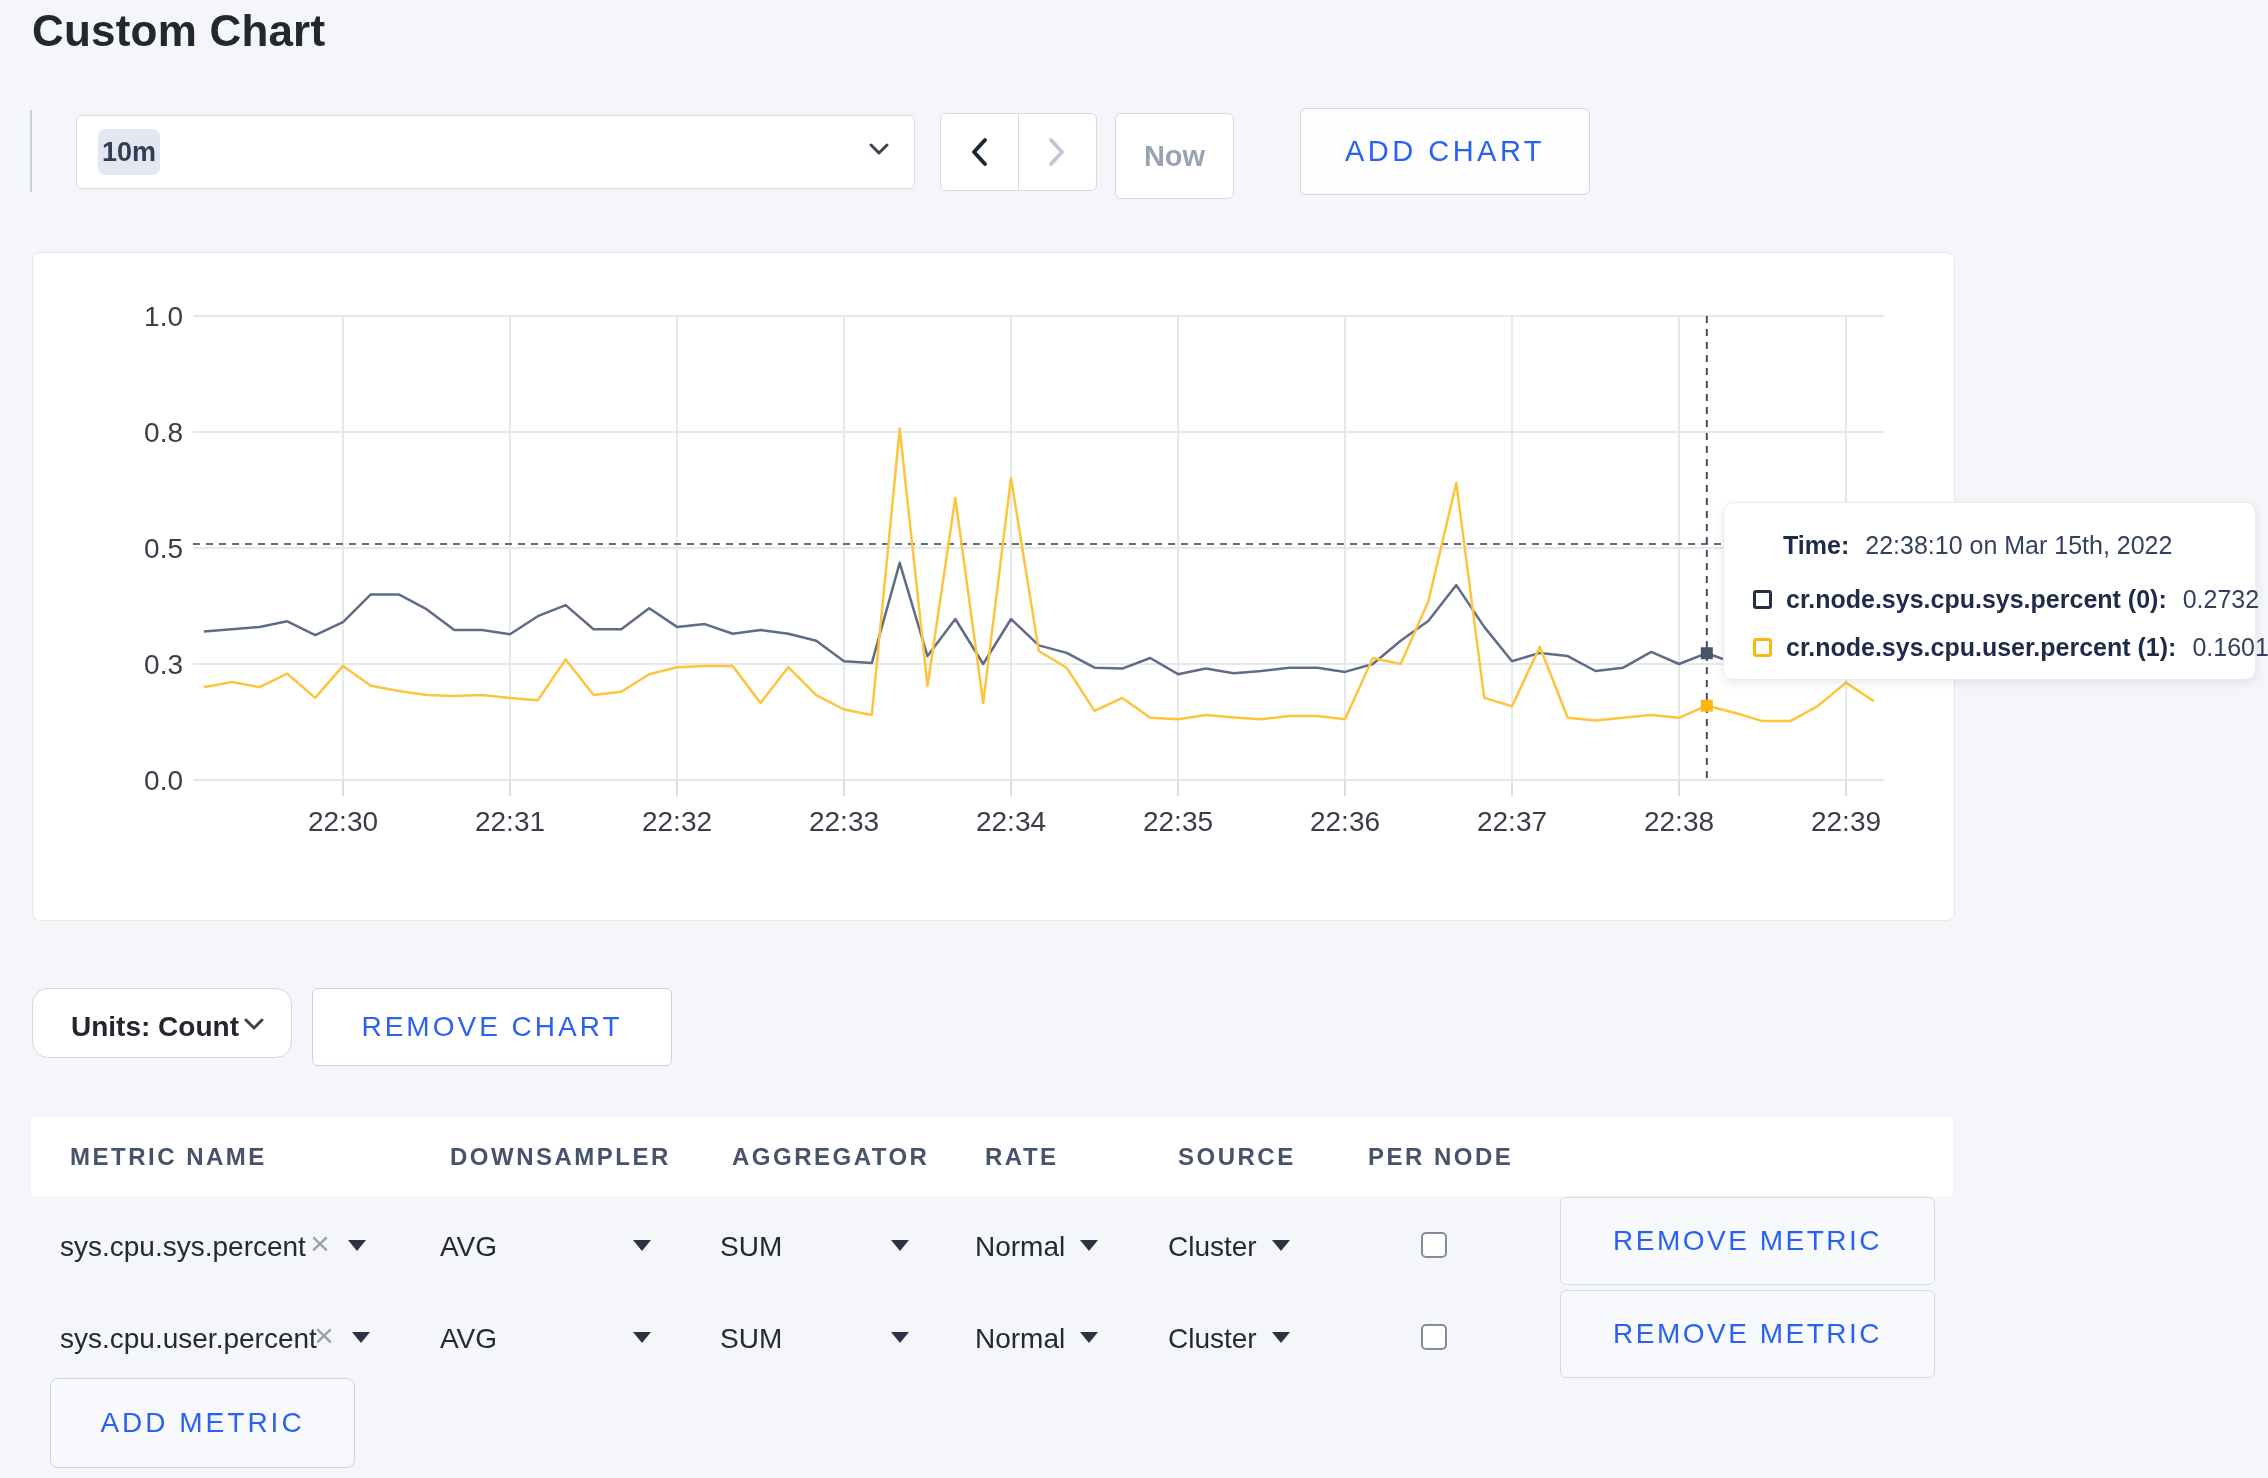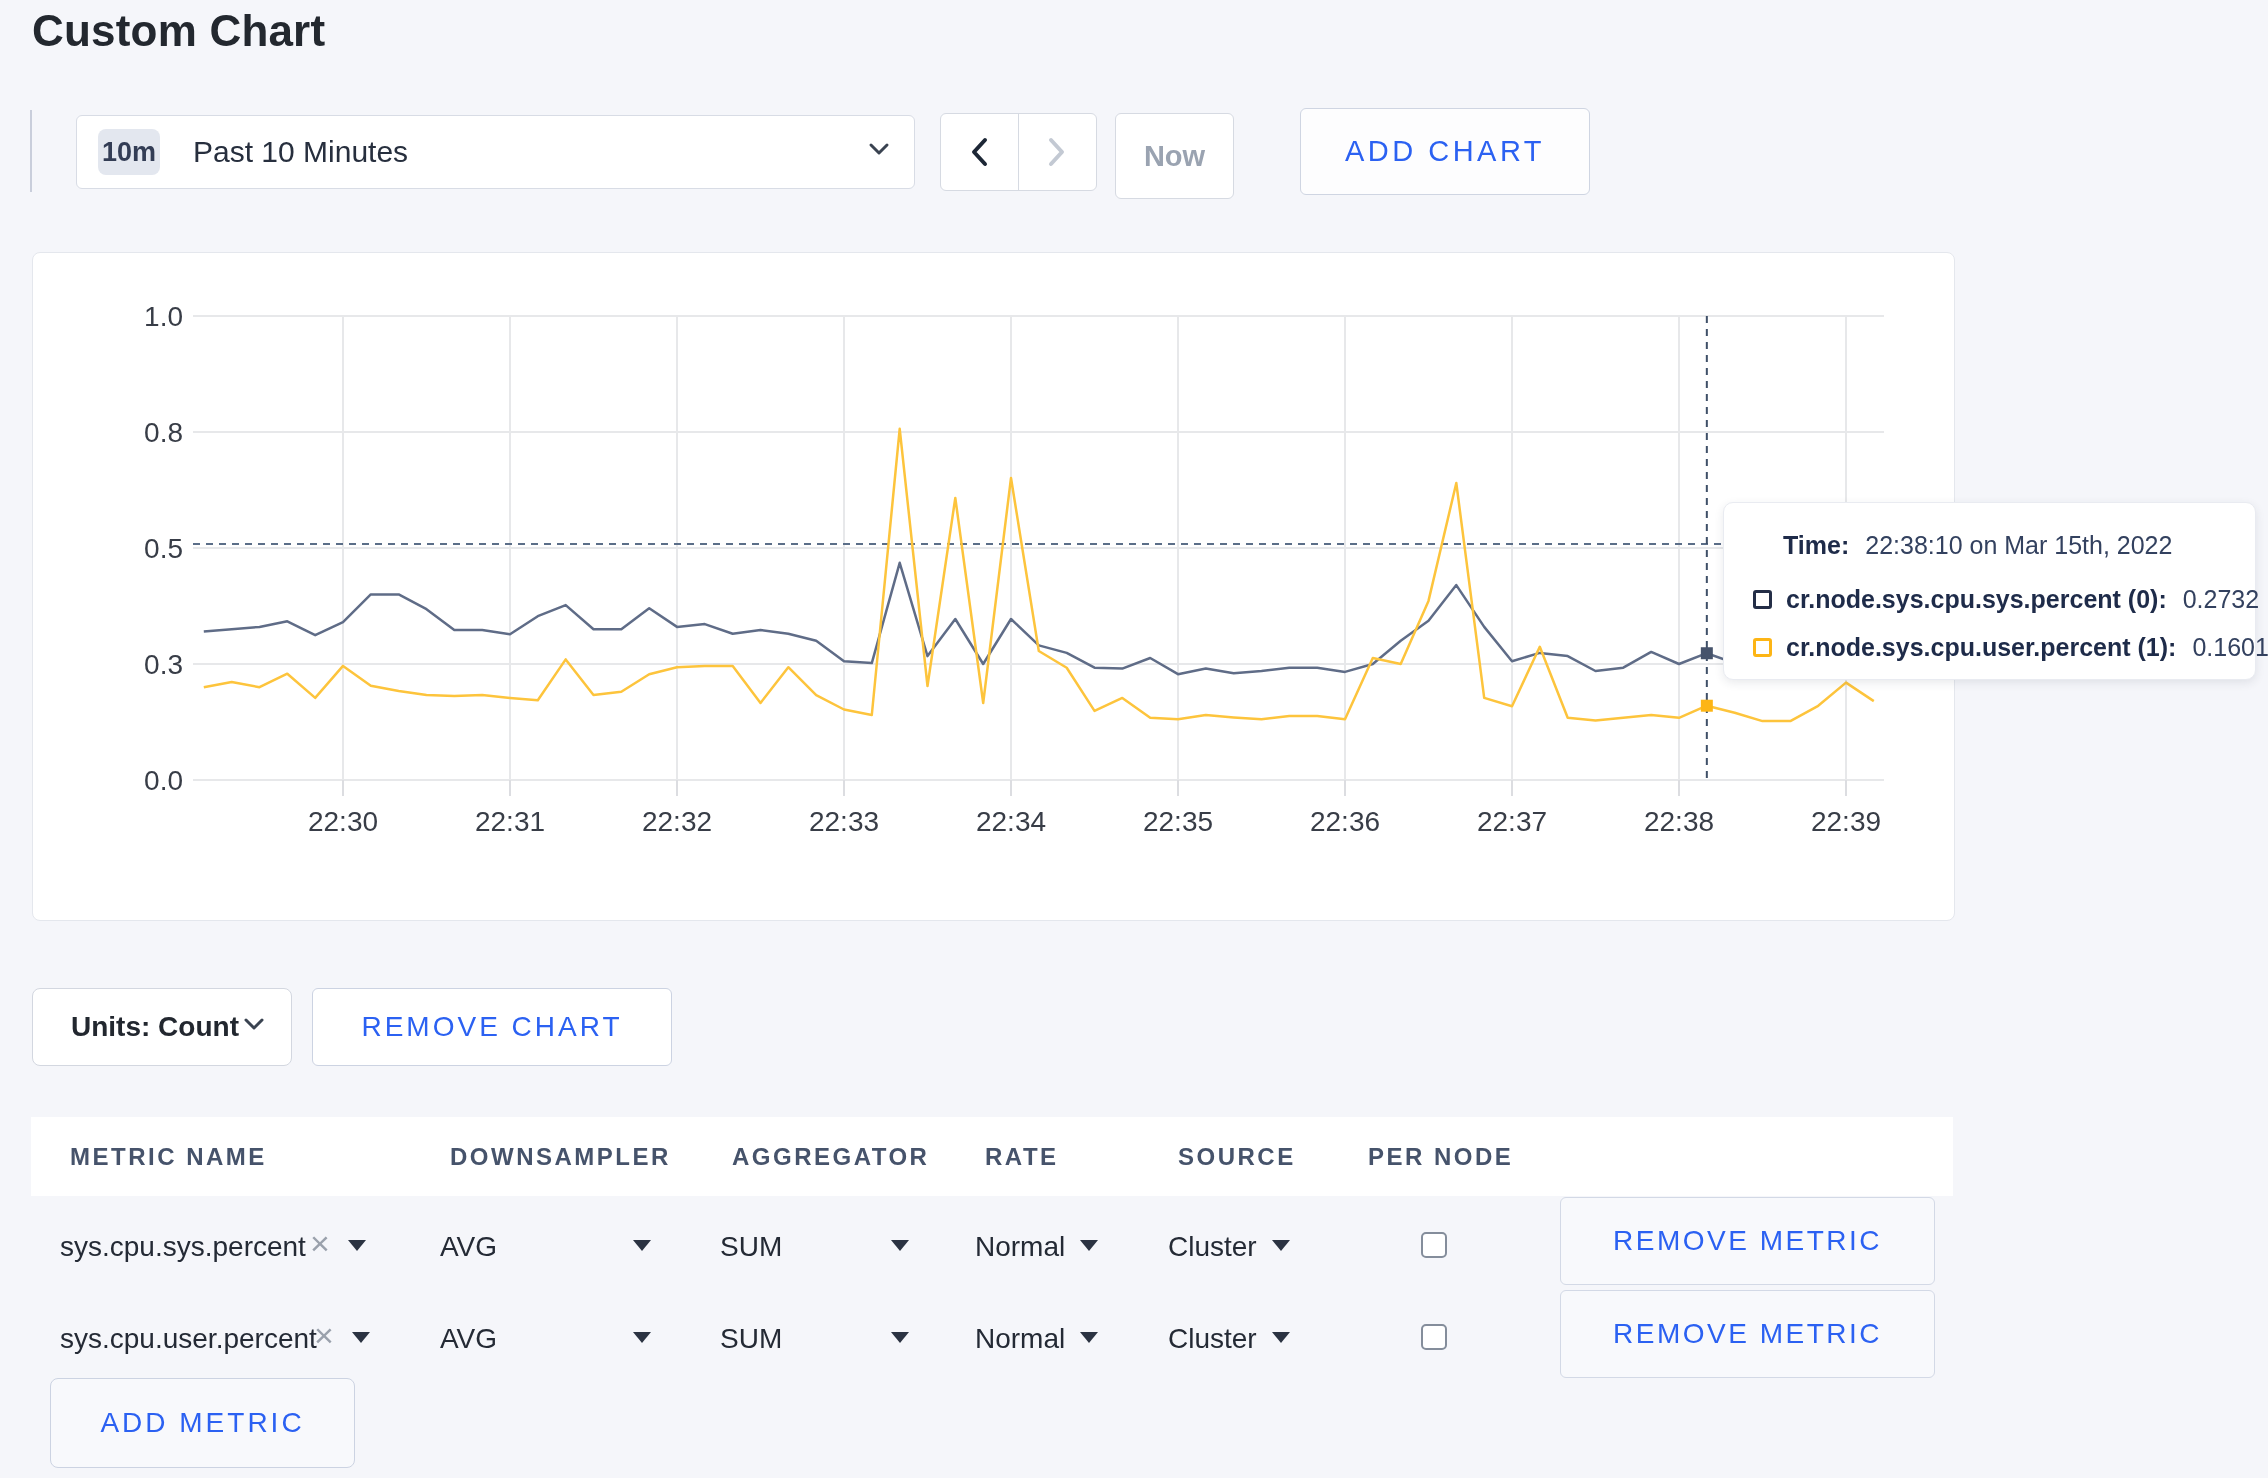--- a/index.html
+++ b/index.html
@@ -19,21 +19,21 @@
   #now-button { left:1115px; top:113px; width:119px; height:86px; background:#fff; border:1.5px solid #d6dae2; border-radius:6px; display:flex; align-items:center; justify-content:center; font-size:29px; font-weight:600; color:#9aa3b1; }
   .blue-btn { border-radius:6px; display:flex; align-items:center; justify-content:center; font-weight:400; color:#2b61f2; letter-spacing:3.5px; background:#fdfdfe; }
   #add-chart-button { left:1300px; top:108px; width:290px; height:87px; border:1.5px solid #cfd5e2; font-size:29px; }
   #chart-card { left:32px; top:252px; width:1923px; height:669px; background:#fff; border:1px solid #e4e7ed; border-radius:8px; }
   #chart-svg { position:absolute; left:0; top:0; }
   #tooltip { left:1723px; top:502px; width:533px; height:178px; background:#fff; border:1px solid #e9ebf1; border-radius:10px; box-shadow:0 3px 10px rgba(40,50,70,.10); z-index:5; }
   .tip-row { position:absolute; left:0; height:34px; display:flex; align-items:center; white-space:nowrap; }
   .tip-label { font-size:25px; font-weight:700; color:#1e2b49; }
   .tip-value { font-size:25px; color:#33415f; margin-left:16px; }
   .tip-swatch { width:19px; height:19px; border-radius:3px; margin-right:14px; background:#fff; flex:none; }
-  #units-button { left:32px; top:988px; width:260px; height:78px; background:#fff; border:1.5px solid #d3d7e0; border-radius:8px; }
+  #units-button { left:32px; top:988px; width:260px; height:70px; background:#fff; border:1.5px solid #d3d7e0; border-radius:16px; }
   #units-label { left:38px; top:0; height:75px; display:flex; align-items:center; font-size:28px; font-weight:700; color:#22272f; }
   #units-caret { right:26px; top:28px; }
   #remove-chart-button { left:312px; top:988px; width:360px; height:78px; border:1.5px solid #ccd3e2; font-size:28px; letter-spacing:3px; background:#fff; }
   #table-header { left:31px; top:1117px; width:1922px; height:79px; background:#fff; }
   .th { position:absolute; top:0; height:79px; display:flex; align-items:center; font-size:24px; font-weight:700; letter-spacing:2.5px; color:#46536b; }
   .cell { position:absolute; font-size:28px; color:#242a35; }
   .tri { position:absolute; width:0; height:0; border-left:9px solid transparent; border-right:9px solid transparent; border-top:11px solid #2b3342; }
   .xmark { position:absolute; font-size:34px; color:#9aa1ac; font-weight:400; }
   .checkbox { position:absolute; width:26px; height:26px; border:2px solid #848d9b; border-radius:5px; background:#fff; }
   .remove-metric { left:1560px; width:375px; height:88px; border:1px solid #d3d9e6; font-size:28px; letter-spacing:2.5px; background:#f8f9fc; border-radius:6px; }
@@ -41,21 +41,20 @@
 </style>
 </head>
 <body>
 
 <div class="abs" id="page-title">Custom Chart</div>
 
 <div class="abs" id="ctrl-divider"></div>
 
 <div class="abs" id="time-select">
   <div class="abs" id="time-badge">10m</div>
-  <div class="abs" id="time-label">Past 10 Minutes</div>
   <svg class="abs" id="time-caret" width="22" height="14" viewBox="0 0 22 14">
       <polyline class="chev" points="3,3 11,11 19,3"></polyline>
     </svg>
 </div>
 
 <div class="abs" id="arrow-group">
   <div class="arrow-btn" id="arrow-prev">
     <svg width="20" height="30" viewBox="0 0 20 30">
         <polyline points="16,3 5,15 16,27" fill="none" stroke="#1d2736" stroke-width="4" stroke-linecap="round" stroke-linejoin="round"></polyline>
       </svg>

